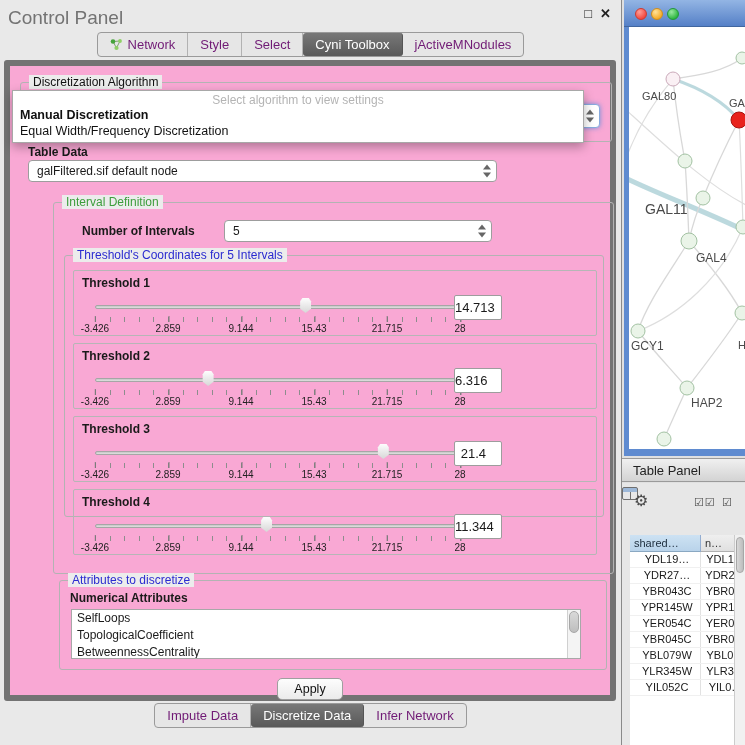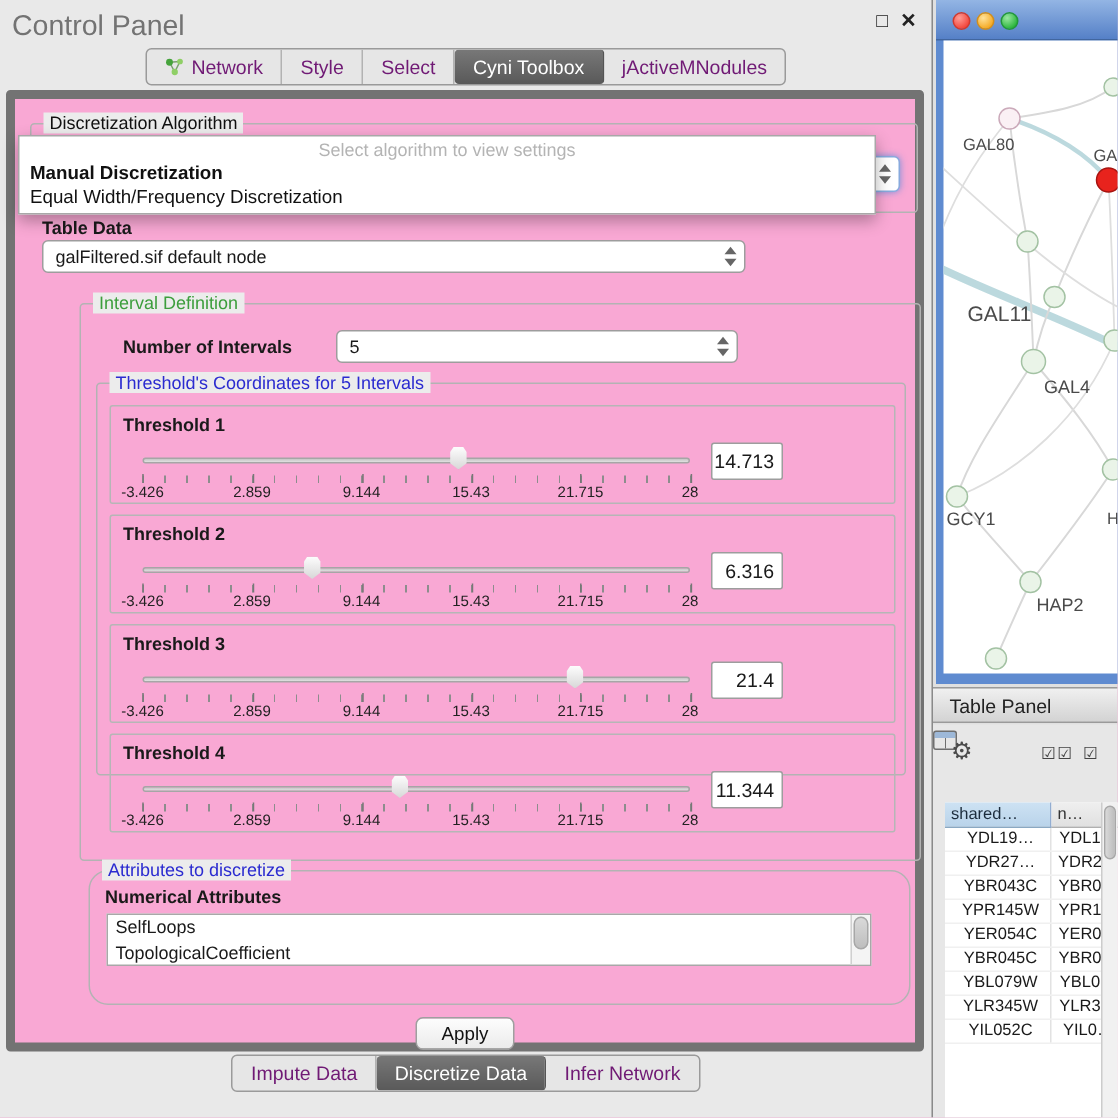--- a/index.html
+++ b/index.html
@@ -56,25 +56,25 @@
   .tblock{position:absolute;left:8px;width:524px;height:66px;border:1px solid #b6b6b6;border-radius:2px;}
   .tblock.t1{top:14px;}.tblock.t2{top:87px;}.tblock.t3{top:160px;}.tblock.t4{top:233px;}
   .tlabel{position:absolute;left:8px;top:5px;font-weight:bold;font-size:12px;}
   .slider-rail{position:absolute;left:21px;top:28px;width:365px;height:16px;}
   .track{position:absolute;left:0;top:6px;width:100%;height:4px;background:linear-gradient(#c6c6c6,#e0e0e0);border:1px solid #a6a6a6;border-radius:3px;}
   .thumb{position:absolute;top:-1px;width:13px;height:15px;background:linear-gradient(#fdfdfd,#d7d7d7);clip-path:polygon(50% 100%,8% 72%,8% 22%,25% 0,75% 0,92% 22%,92% 72%);filter:drop-shadow(0 0 1px #777);}
   .ticks{position:absolute;left:21px;top:46px;width:366px;height:5px;background:repeating-linear-gradient(90deg,#8d8d8d 0,#8d8d8d 1px,transparent 1px,transparent 14.6px);}
   .scale{position:absolute;left:21px;top:52px;width:365px;height:12px;font-size:10px;color:#222;}
   .scale-num{position:absolute;transform:translateX(-50%);white-space:nowrap;}
   .scale-num::before{content:'';position:absolute;left:50%;top:-7px;width:1px;height:6px;background:#777;}
-  .tvalue{position:absolute;left:400px;top:24px;width:48px;height:25px;background:#fff;border:1px solid #9d9d9d;border-radius:2px;font-size:13px;line-height:23px;text-align:right;padding-right:5px;}
-
-  .attr-group{left:49px;top:514px;width:548px;height:90px;border-radius:13px;}
+  .tvalue{position:absolute;left:380px;top:24px;width:48px;height:25px;background:#fff;border:1px solid #9d9d9d;border-radius:2px;font-size:13px;line-height:23px;text-align:right;padding-right:15px;}
+
+  .attr-group{left:49px;top:514px;width:548px;height:90px;}
   .attr-label{position:absolute;left:10px;top:10px;font-weight:bold;}
-  .listbox{position:absolute;left:11px;top:28px;width:510px;height:35px;background:#fff;border:1px solid #a8a8a8;overflow:hidden;}
+  .listbox{position:absolute;left:11px;top:28px;width:510px;height:50px;background:#fff;border:1px solid #a8a8a8;overflow:hidden;}
   .list-item{height:17px;line-height:17px;padding-left:5px;font-size:12px;white-space:nowrap;}
   .vscroll{position:absolute;right:0;top:0;width:13px;height:100%;background:#f4f4f4;border-left:1px solid #d0d0d0;}
   .vthumb{position:absolute;left:1px;top:1px;width:10px;height:22px;background:linear-gradient(#d9d9d9,#bebebe);border:1px solid #a7a7a7;border-radius:5px;}
 
   .apply-btn{position:absolute;left:50%;top:612px;transform:translateX(-50%);width:66px;height:22px;background:linear-gradient(#fdfdfd,#ebebeb);border:1px solid #9f9f9f;border-radius:5px;font-size:12.5px;font-family:inherit;color:#111;}
 
   
   .right-pane{position:absolute;left:621px;top:0;width:124px;height:745px;background:#e0e0e0;border-left:1px solid #8a8a8a;}
   .network-window{position:absolute;left:2px;top:0;width:122px;height:456px;background:#5f8bd0;}
   .nw-titlebar{position:absolute;left:0;top:0;width:100%;height:27px;background:linear-gradient(#93b5e4,#5580c7);border-bottom:1px solid #41669f;}

